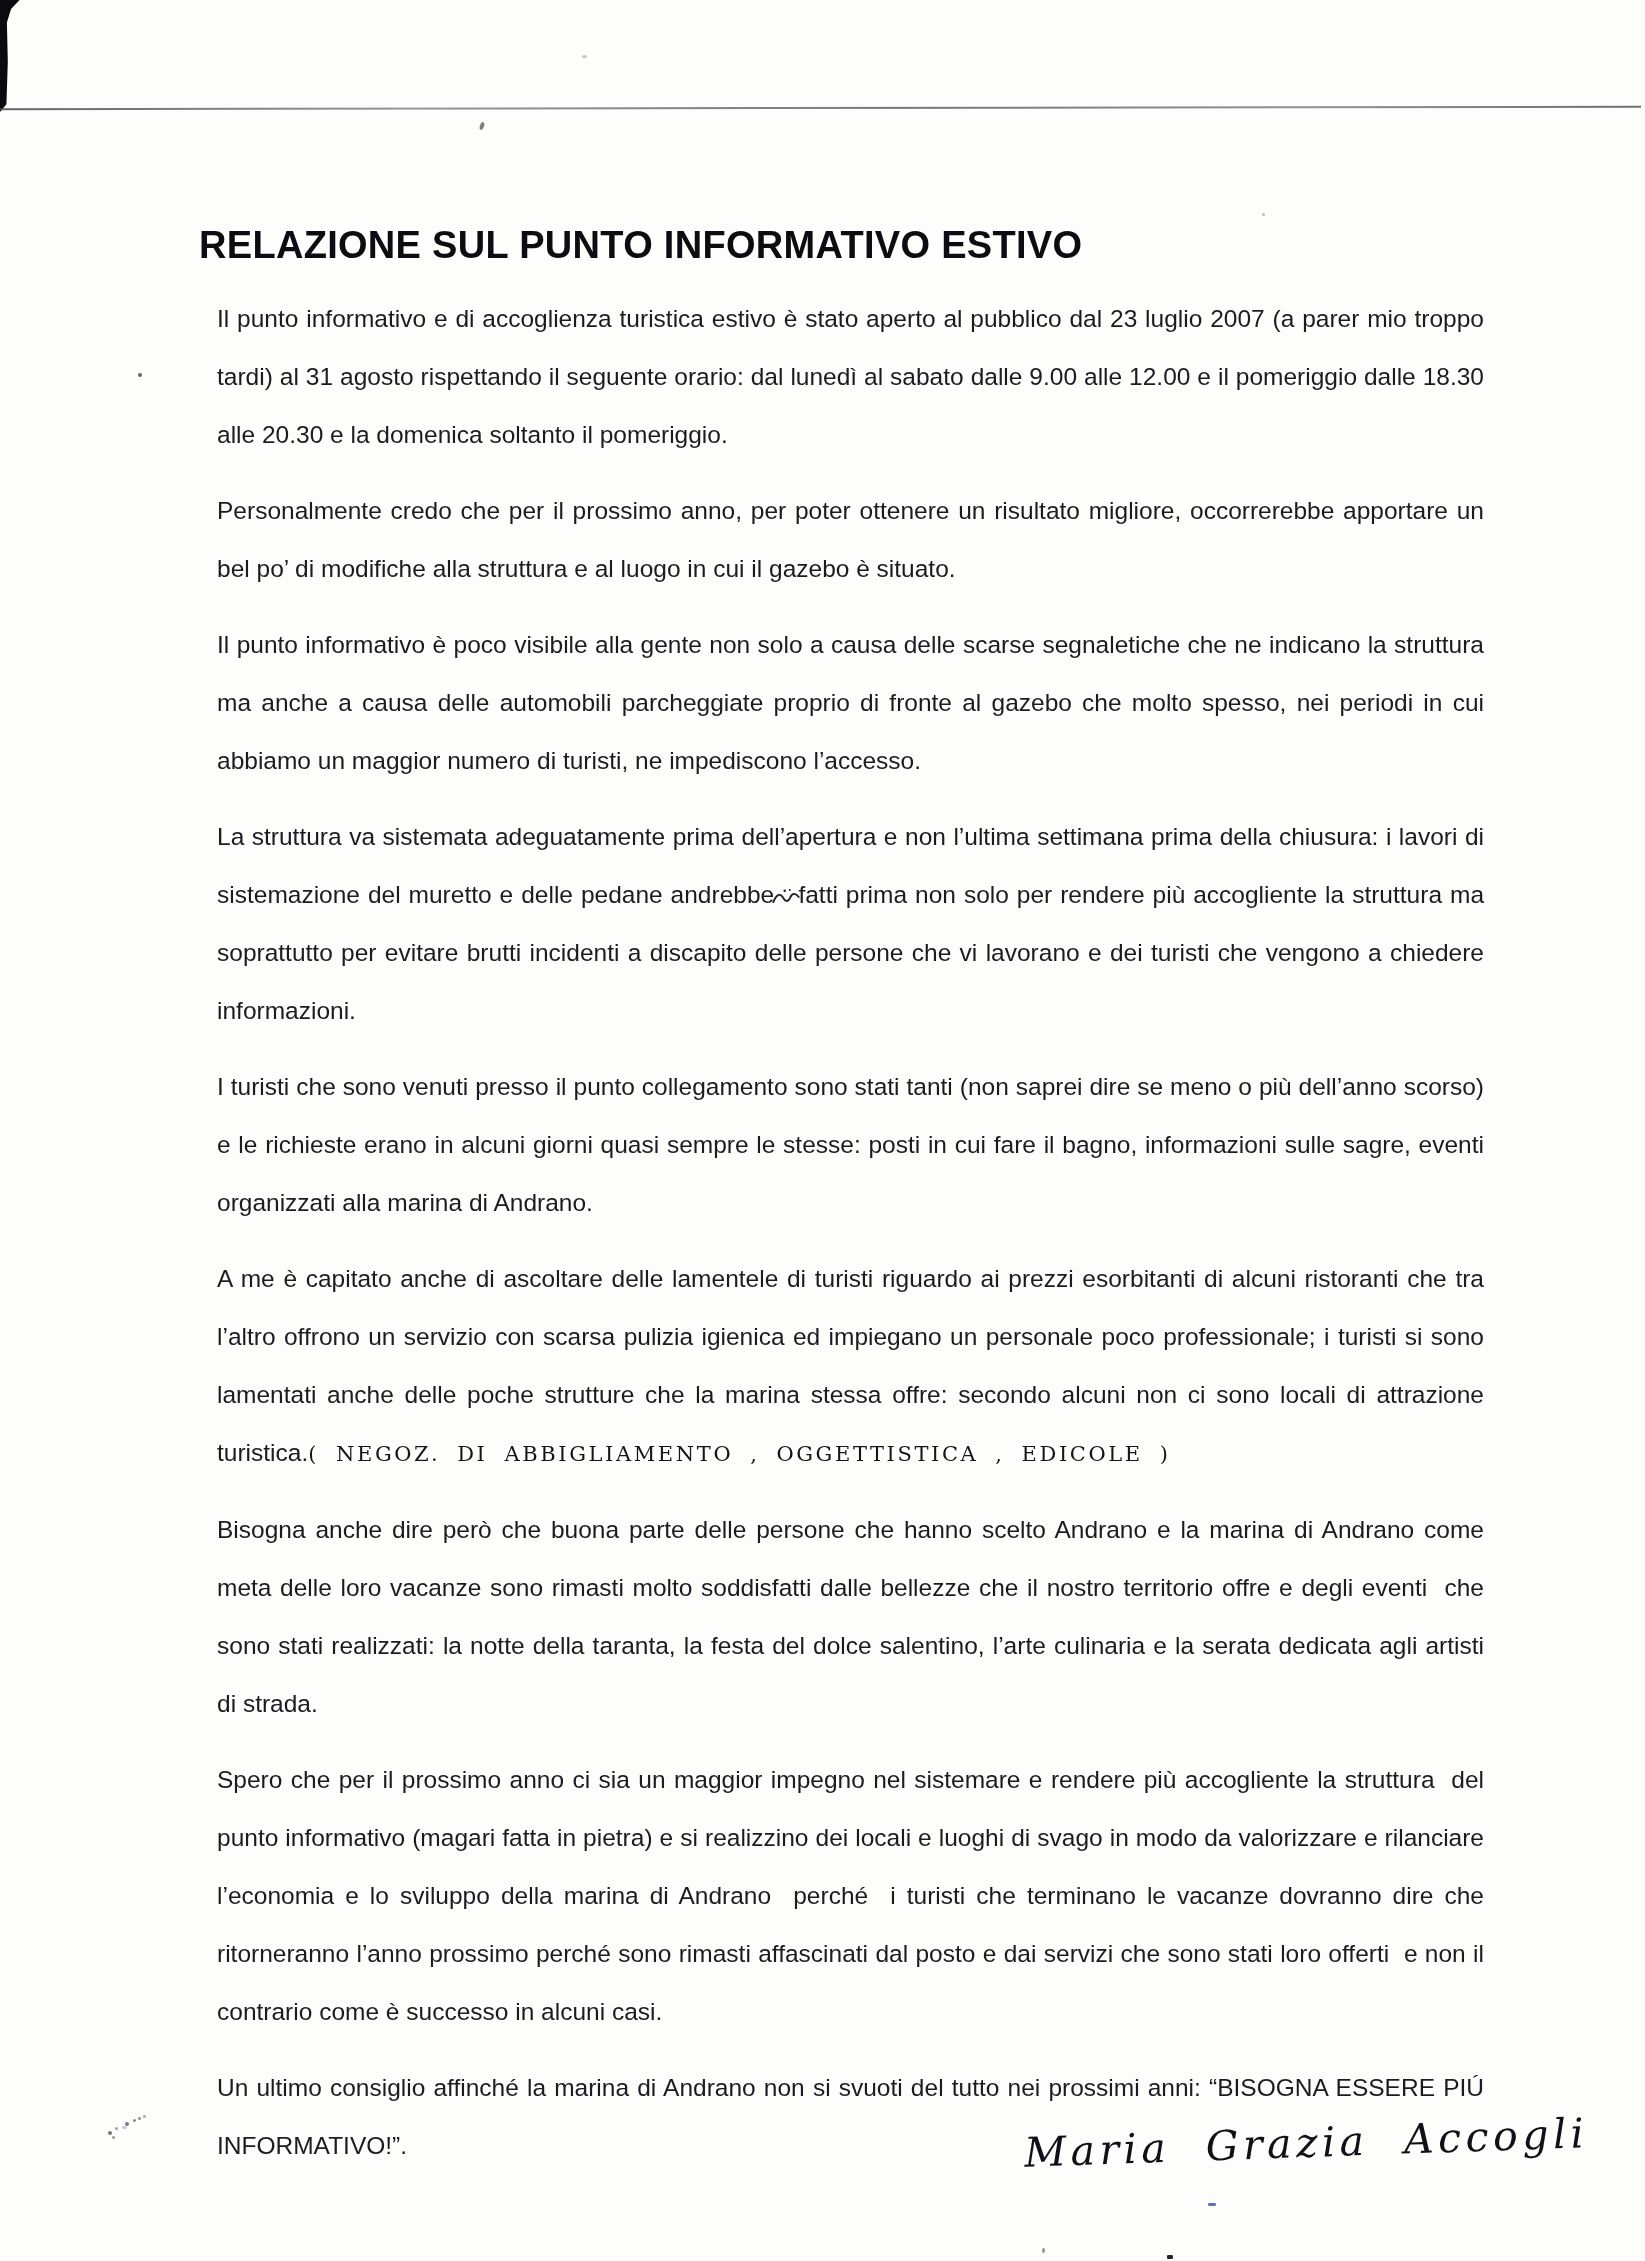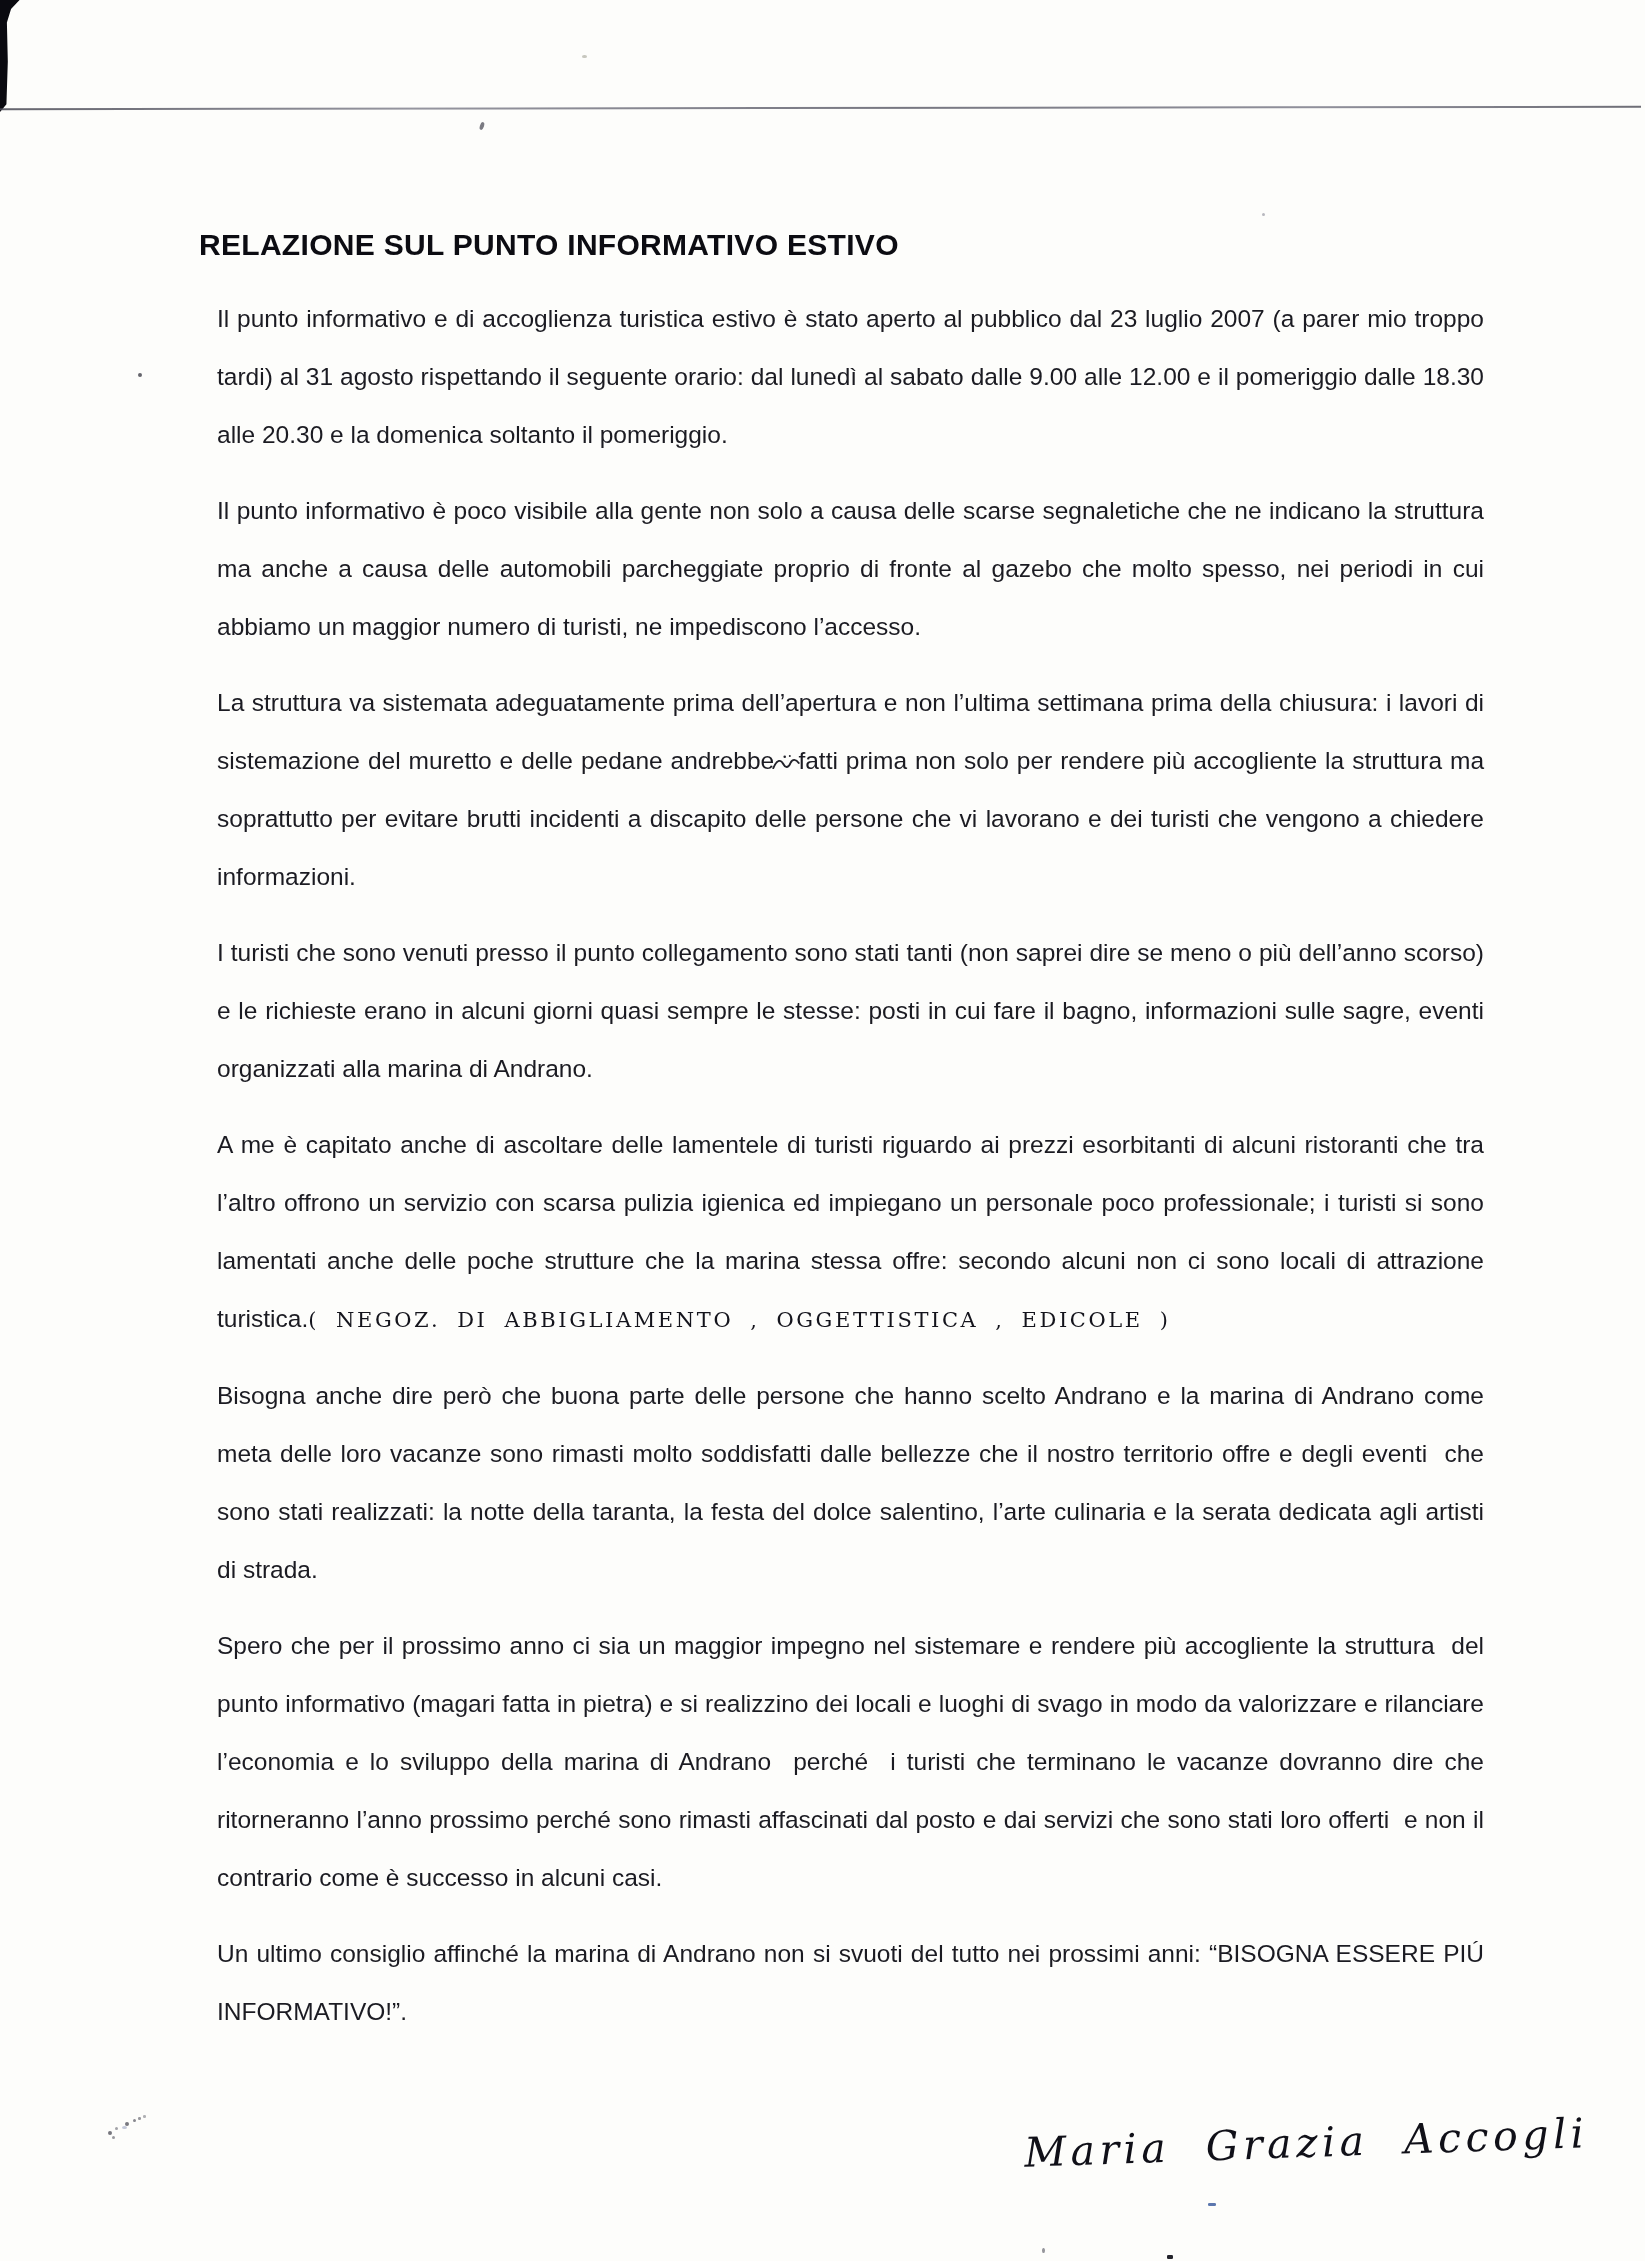--- a/index.html
+++ b/index.html
@@ -36,21 +36,21 @@
     border-radius: 50%;
   }
   
   .content {
     position: absolute;
     left: 199px;
     top: 227px;
     width: 1303px;
   }
   .doc-title {
-    font-size: 30px;
+    font-size: 38px;
     font-weight: 700;
     color: #0c0c12;
     letter-spacing: 0.3px;
     margin: 0 0 27px 0;
     line-height: 36px;
   }
   .para {
     font-size: 24.5px;
     line-height: 58px;
     text-align: justify;
@@ -106,20 +106,21 @@
   <div class="speck" style="left:138px;top:2117px;width:2.6px;height:2.6px;background:#55555f;opacity:.6;"></div>
   <div class="speck" style="left:143px;top:2115px;width:2.6px;height:2.6px;background:#66666f;opacity:.5;"></div>
   <div class="speck" style="left:1208px;top:2203px;width:7.7px;height:3.2px;background:#3f5fa0;opacity:.85;border-radius:1.3px;"></div>
   <div class="speck" style="left:1167px;top:2255px;width:5.8px;height:3.9px;background:#23232b;border-radius:1.3px;"></div>
   <div class="speck" style="left:1042px;top:2248px;width:2.6px;height:5.2px;background:#6a6a74;opacity:.7;"></div>
 
   <main class="content">
     <h1 class="doc-title">RELAZIONE SUL PUNTO INFORMATIVO ESTIVO</h1>
 
     <p class="para">Il punto informativo e di accoglienza turistica estivo è stato aperto al pubblico dal 23 luglio 2007 (a parer mio troppo tardi) al 31 agosto rispettando il seguente orario: dal lunedì al sabato dalle 9.00 alle 12.00 e il pomeriggio dalle 18.30 alle 20.30 e la domenica soltanto il pomeriggio.</p>
+    <p class="para">Personalmente credo che per il prossimo anno, per poter ottenere un risultato migliore, occorrerebbe apportare un bel po’ di modifiche alla struttura e al luogo in cui il gazebo è situato.</p>
     <p class="para">Il punto informativo è poco visibile alla gente non solo a causa delle scarse segnaletiche che ne indicano la struttura ma anche a causa delle automobili parcheggiate proprio di fronte al gazebo che molto spesso, nei periodi in cui abbiamo un maggior numero di turisti, ne impediscono l’accesso.</p>
 
     <p class="para"><span>La struttura va sistemata adeguatamente prima dell’apertura e non l’ultima settimana prima della chiusura: i lavori di sistemazione del muretto e delle pedane andrebbe</span><svg class="squiggle" width="28" height="19.3" viewBox="0 0 44 30" aria-hidden="true">
           <path d="M2 22 C8 8, 14 8, 18 16 C21 22, 26 22, 29 14 C32 7, 38 8, 42 14" fill="none" stroke="#22222a" stroke-width="3" stroke-linecap="round"></path>
           <circle cx="20" cy="4" r="2" fill="#22222a"></circle>
           <circle cx="28" cy="3" r="1.6" fill="#22222a"></circle>
         </svg><span>fatti prima non solo per rendere più accogliente la struttura ma soprattutto per evitare brutti incidenti a discapito delle persone che vi lavorano e dei turisti che vengono a chiedere informazioni.</span></p>
 
     <p class="para">I turisti che sono venuti presso il punto collegamento sono stati tanti (non saprei dire se meno o più dell’anno scorso) e le richieste erano in alcuni giorni quasi sempre le stesse: posti in cui fare il bagno, informazioni sulle sagre, eventi organizzati alla marina di Andrano.</p>
 

